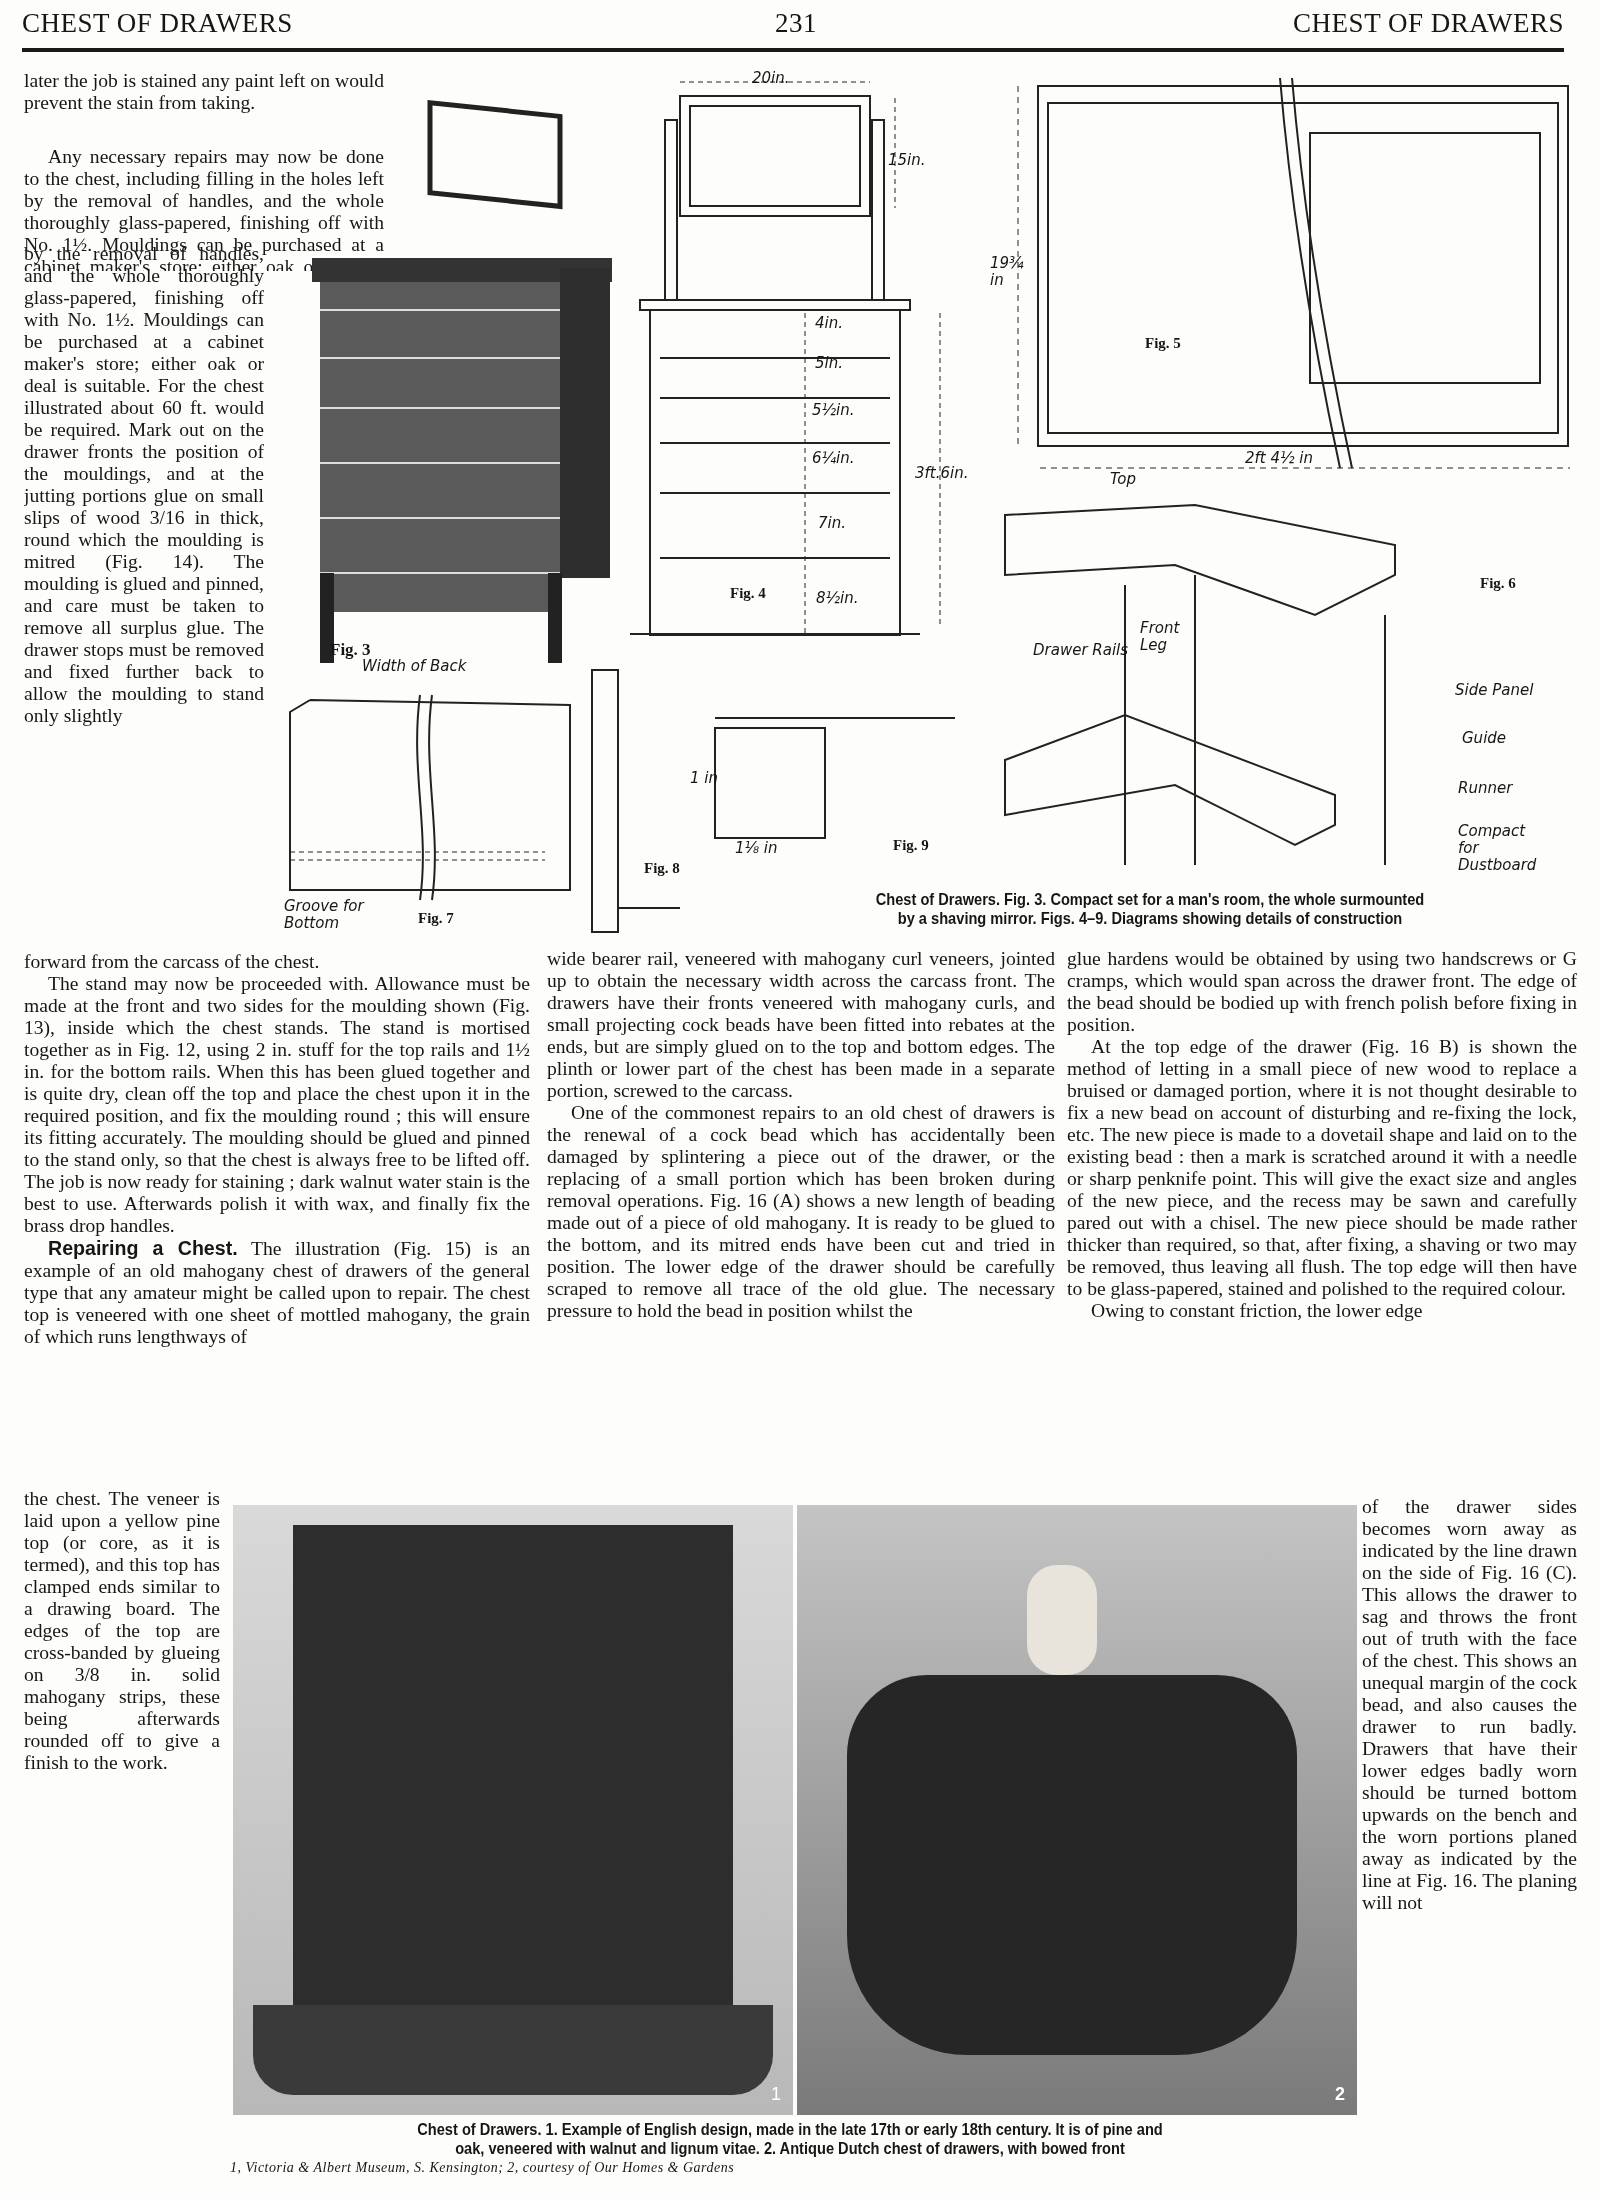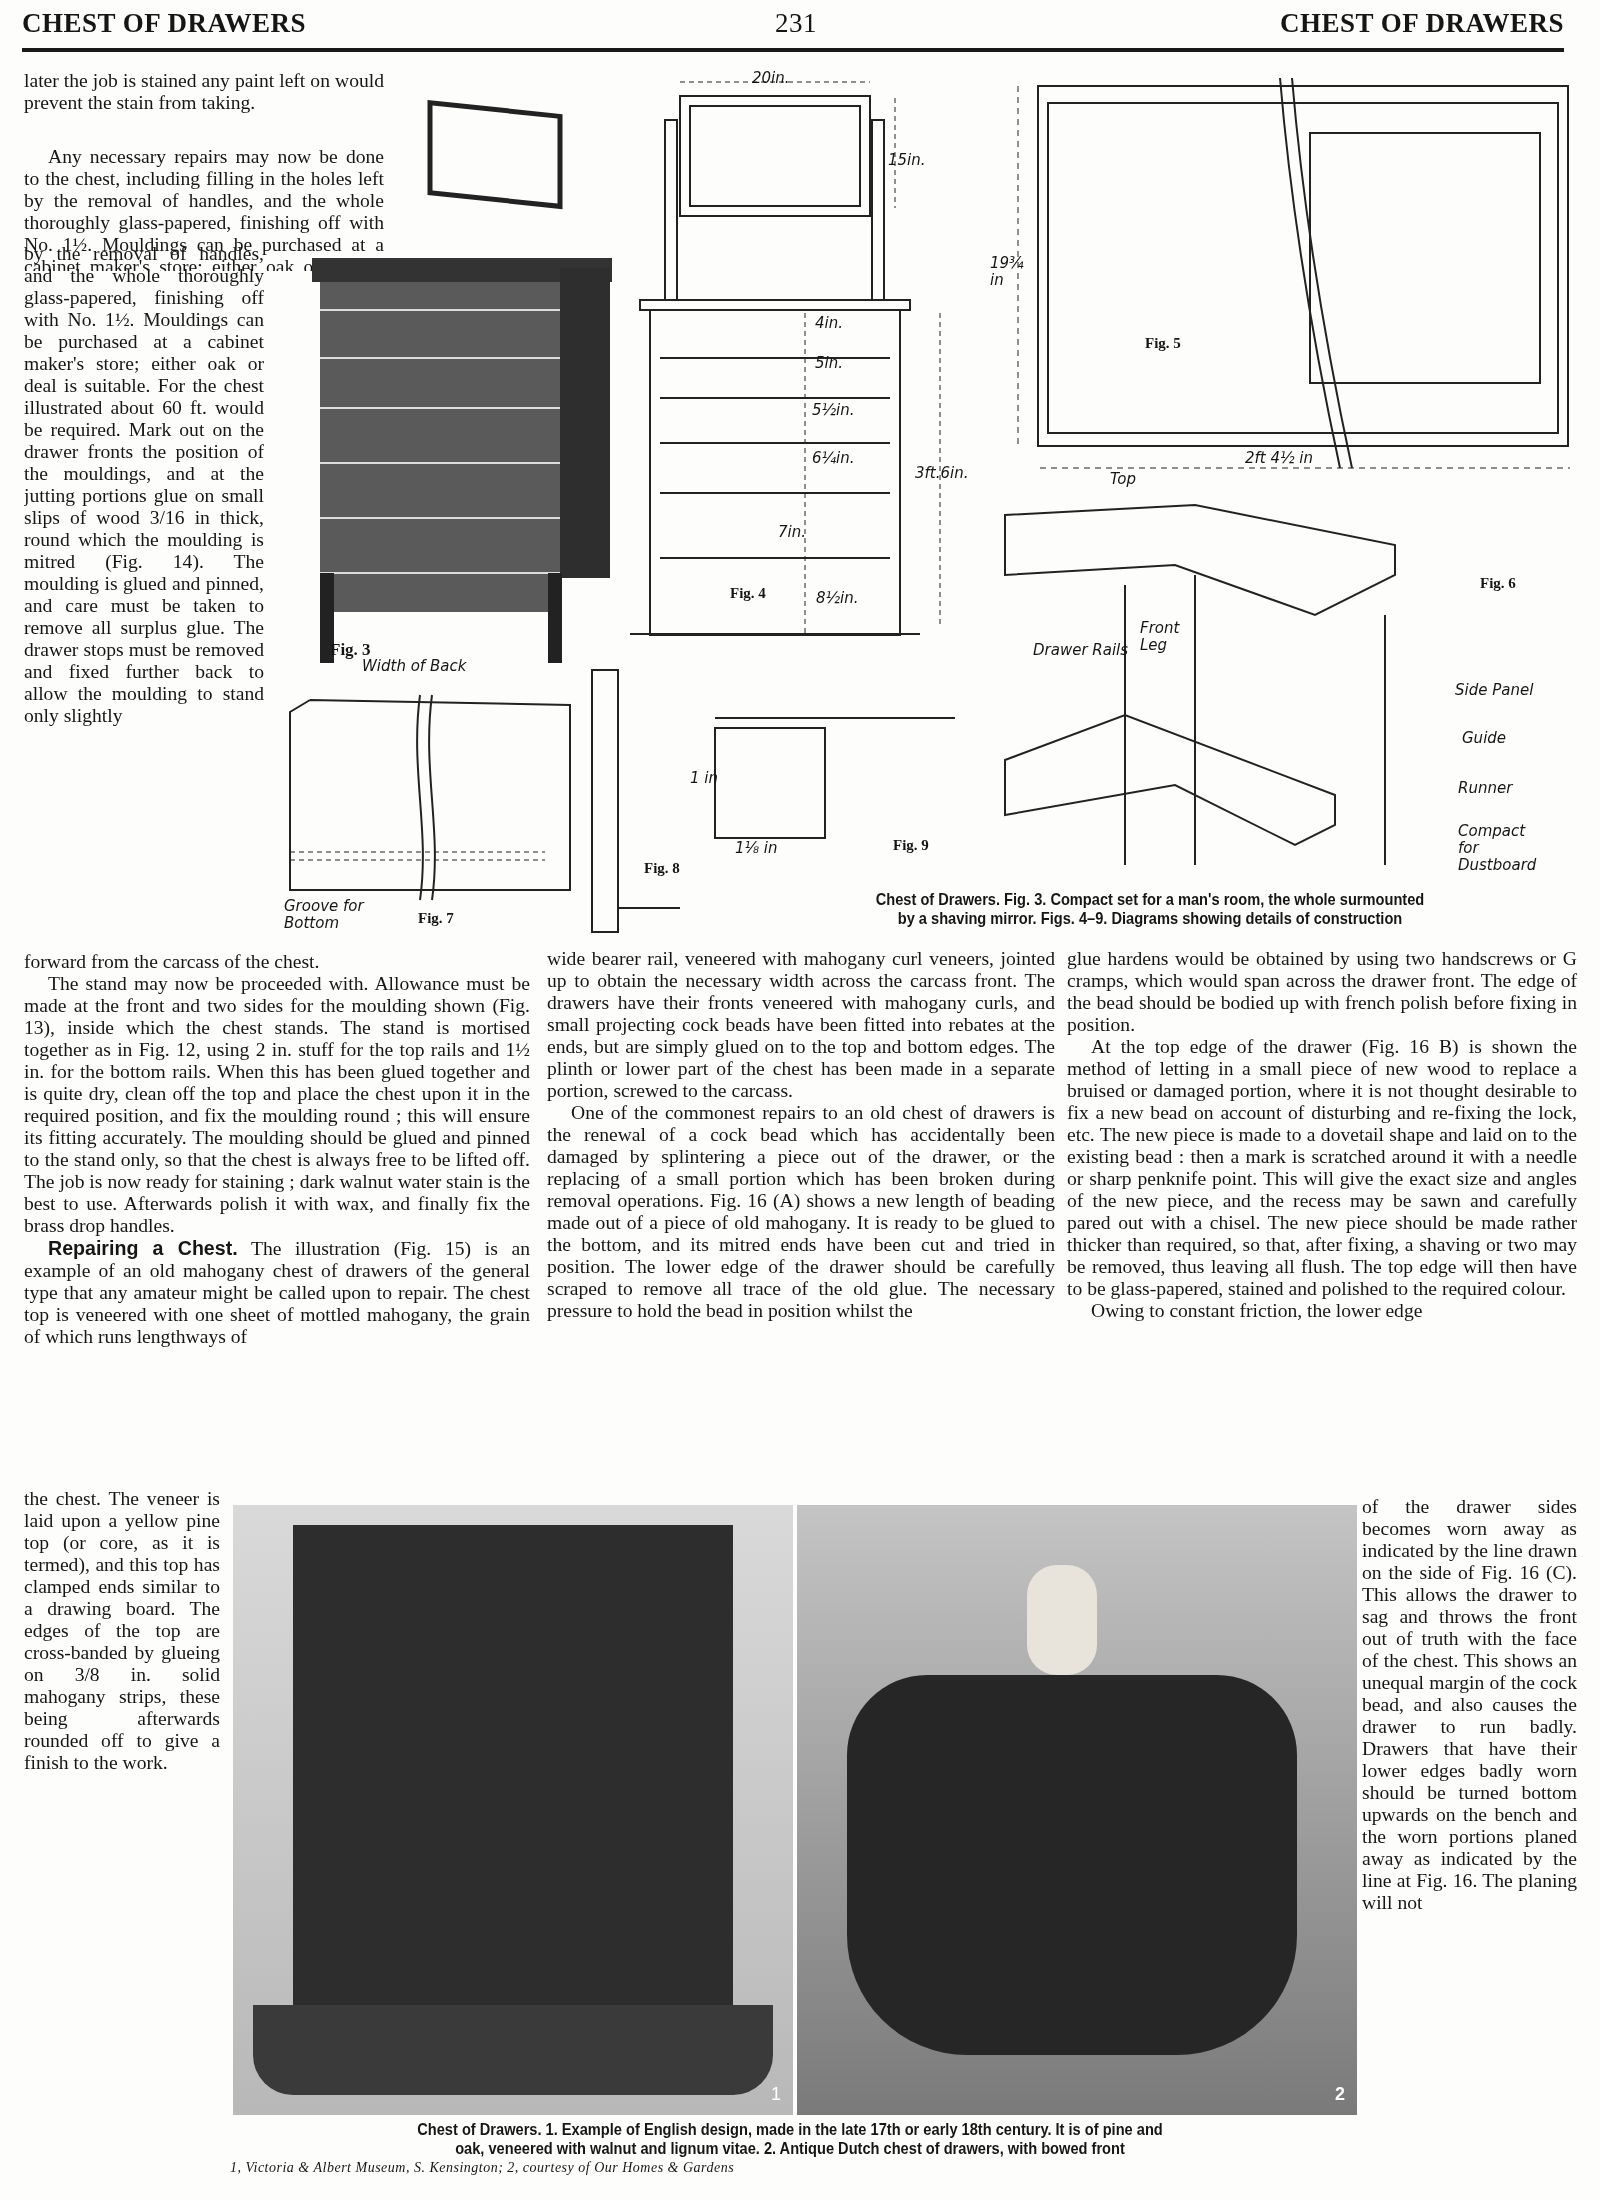--- a/index.html
+++ b/index.html
@@ -1,19 +1,19 @@
 <!DOCTYPE html>
 <html><head>
 <meta charset="utf-8">
 <style>
   html,body{margin:0;padding:0;background:#fdfdfb;}
   body{width:1600px;height:2200px;position:relative;overflow:hidden;color:#161616;
        font-family:"Liberation Serif","DejaVu Serif",serif;}
   .abs{position:absolute;}
-  .hdr{font-family:"Liberation Serif",serif;font-weight:bold;font-size:27px;letter-spacing:0.5px;top:8px;}
+  .hdr{font-family:"Liberation Serif",serif;font-weight:normal;font-size:27px;letter-spacing:0.5px;top:8px;}
   .rule{left:22px;width:1542px;top:48px;height:4px;background:#1a1a1a;}
   .txt{font-size:19.6px;line-height:22px;text-align:justify;}
   .txt p{margin:0;text-indent:0;}
   .txt p.ind{text-indent:24px;}
   .txt b{font-family:"Liberation Sans",sans-serif;font-weight:bold;}
   .cap{font-family:"Liberation Sans Narrow","Liberation Sans",sans-serif;font-weight:bold;font-size:17px;line-height:19px;text-align:center;transform:scaleX(0.86);transform-origin:center top;}
   .credit{font-family:"Liberation Serif",serif;font-style:italic;font-size:14px;letter-spacing:0.5px;}
   .figlbl{font-family:"Liberation Serif",serif;font-weight:bold;font-size:17px;}
   .ital{font-family:"DejaVu Sans",sans-serif;font-style:italic;font-size:15px;line-height:17px;}
   svg{position:absolute;overflow:visible;}
@@ -76,21 +76,21 @@
     <line x1="310" y1="245" x2="310" y2="560"></line>
       <line x1="175" y1="245" x2="175" y2="565"></line>
   </g>
 </svg>
 <div class="abs ital" style="left:752px;top:70px;">20in.</div>
 <div class="abs ital" style="left:888px;top:152px;">15in.</div>
 <div class="abs ital" style="left:815px;top:315px;">4in.</div>
 <div class="abs ital" style="left:815px;top:355px;">5in.</div>
 <div class="abs ital" style="left:812px;top:402px;">5½in.</div>
 <div class="abs ital" style="left:812px;top:450px;">6¼in.</div>
-<div class="abs ital" style="left:778px;top:515px;margin-top:9px;">7in.</div>
+<div class="abs ital" style="left:818px;top:515px;">7in.</div>
 <div class="abs ital" style="left:816px;top:590px;">8½in.</div>
 <div class="abs ital" style="left:915px;top:465px;">3ft.6in.</div>
 <div class="abs figlbl" style="left:730px;top:585px;font-size:15px;">Fig. 4</div>
 
 <svg style="left:1010px;top:78px;" width="560" height="400">
   <g fill="none" stroke="#222" stroke-width="2">
     <rect x="28" y="8" width="530" height="360"></rect>
     <rect x="38" y="25" width="510" height="330"></rect>
     <path d="M270 0 C 280 120, 300 250, 330 390"></path>
       <path d="M282 0 C 292 120, 312 250, 342 390"></path>

